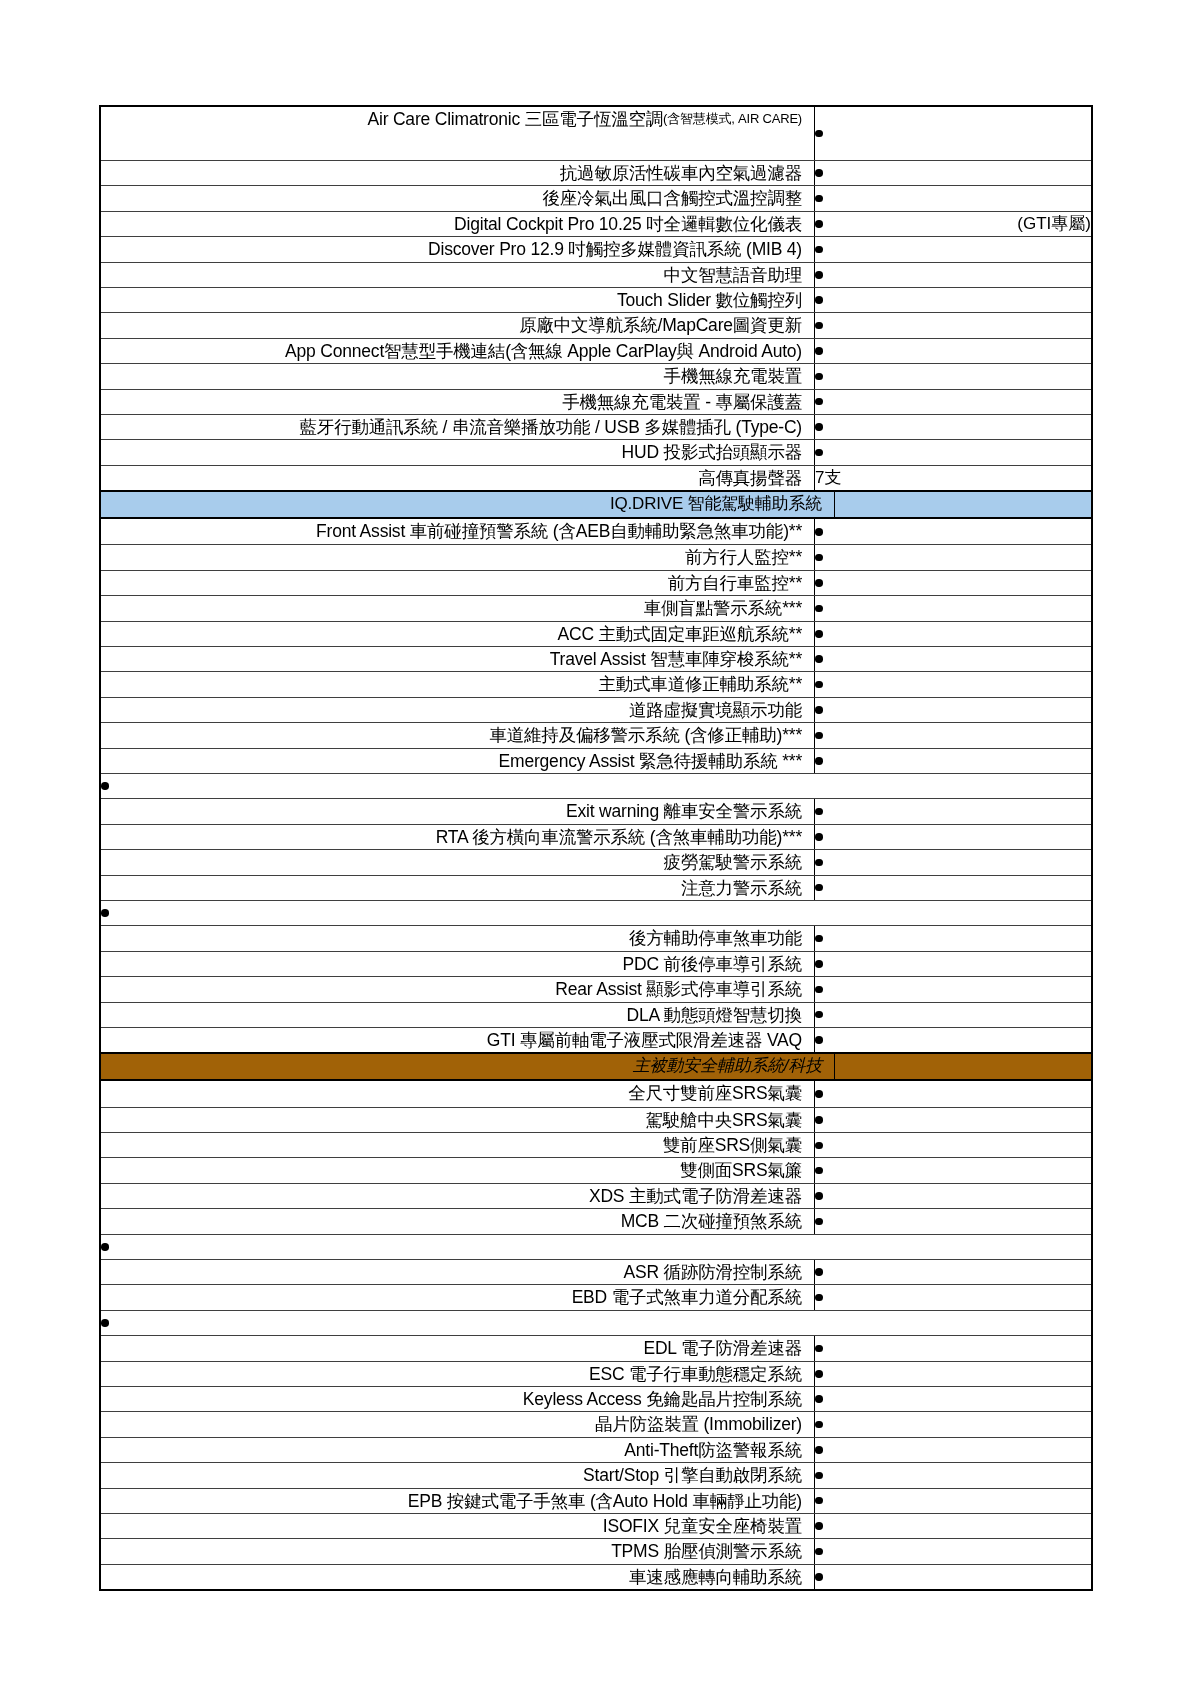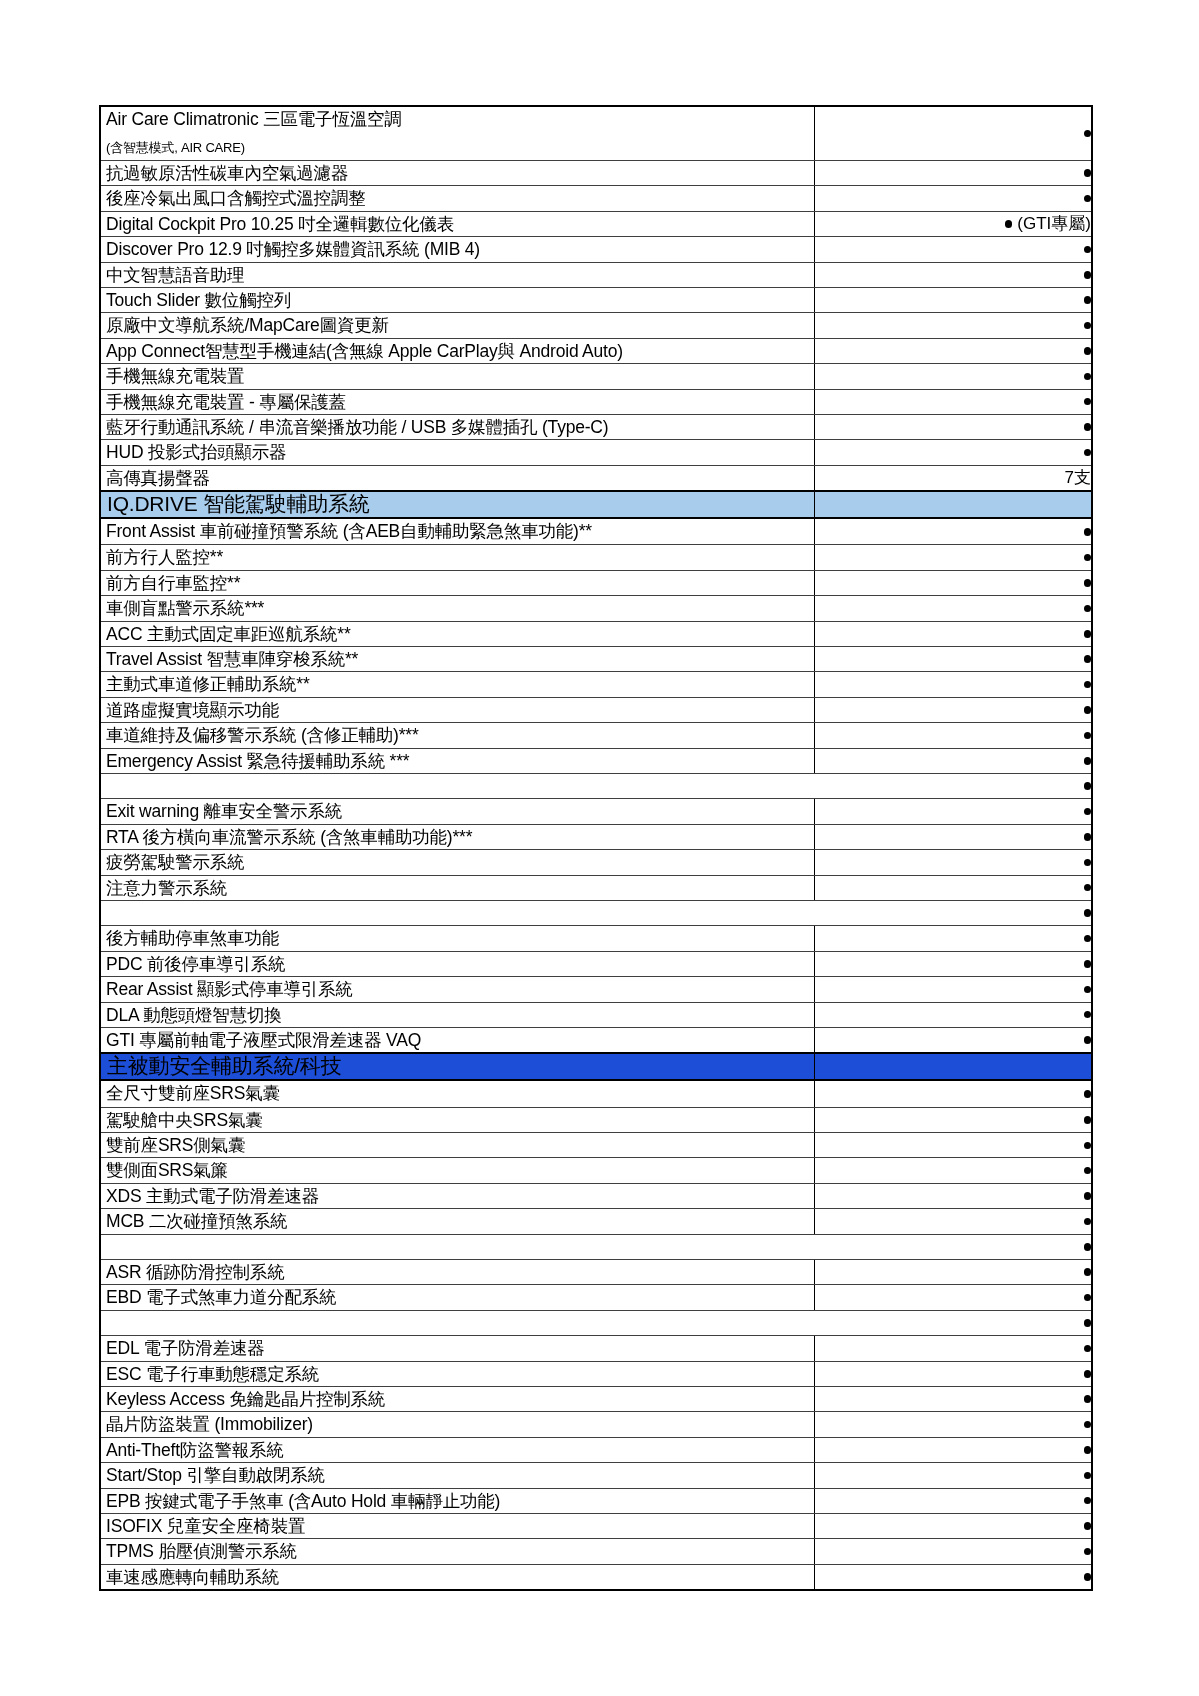--- a/index.html
+++ b/index.html
@@ -30,41 +30,41 @@
   .row.section{
     height:29px;
     border-top:2px solid #000;
     border-bottom:2px solid #000;
   }
   .row.section + .row{border-top:none;}
   .cell-label{
     flex:0 0 714px;
     box-sizing:border-box;
     border-right:1px solid #000;
-    padding:0 4px 0 5px;
+    padding:0 12px 0 5px;
     display:flex;
-    flex-direction:column;
-    justify-content:space-between;
+    justify-content:flex-end;
     font-size:17.5px;
     line-height:24px;
     letter-spacing:-0.2px;
     white-space:nowrap;
     overflow:hidden;
   }
   .cell-value{
     flex:1 1 auto;
     display:flex;
     align-items:center;
-    justify-content:flex-end;
+    justify-content:space-between;
     font-size:17px;
     gap:5px;
   }
   .row.section .cell-label{
-    font-size:21px;
+    font-size:17px;
     padding-left:6px;
+    margin-left:20px;
   }
   .dot{
     display:inline-block;
     width:7.5px;height:7.5px;
     border-radius:50%;
     background:#000;
   }
   .sub{font-size:13px;}
 </style>
 </head>
@@ -347,21 +347,21 @@
         </div>
       </div>
       <div class="row">
         <div class="cell-label">
           <div>GTI 專屬前軸電子液壓式限滑差速器 VAQ</div>
         </div>
         <div class="cell-value">
           <span class="dot"></span>
         </div>
       </div>
-      <div class="row section" style="background: #1d4ed8;">
+      <div class="row section" style="background: #a16207; font-style: italic;">
         <div class="cell-label">
           <div>主被動安全輔助系統/科技</div>
         </div>
         <div class="cell-value"></div>
       </div>
       <div class="row">
         <div class="cell-label">
           <div>全尺寸雙前座SRS氣囊</div>
         </div>
         <div class="cell-value">

